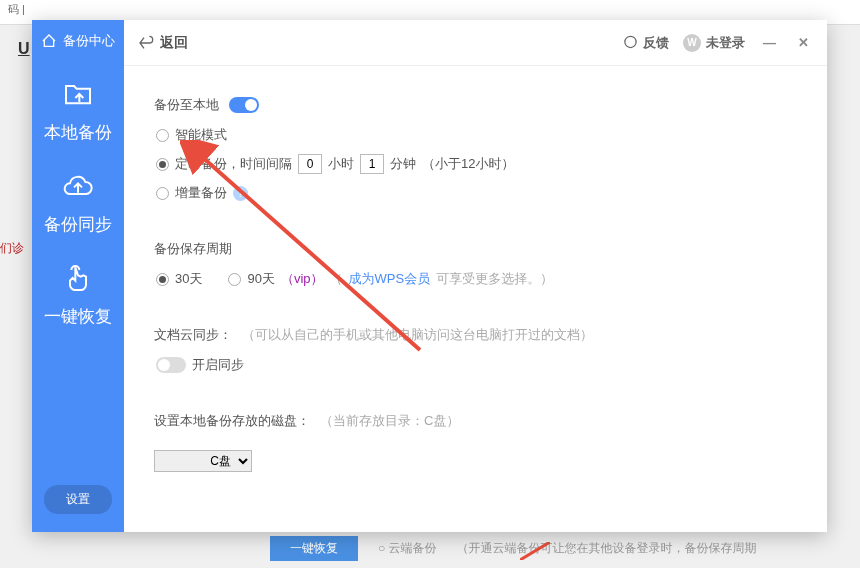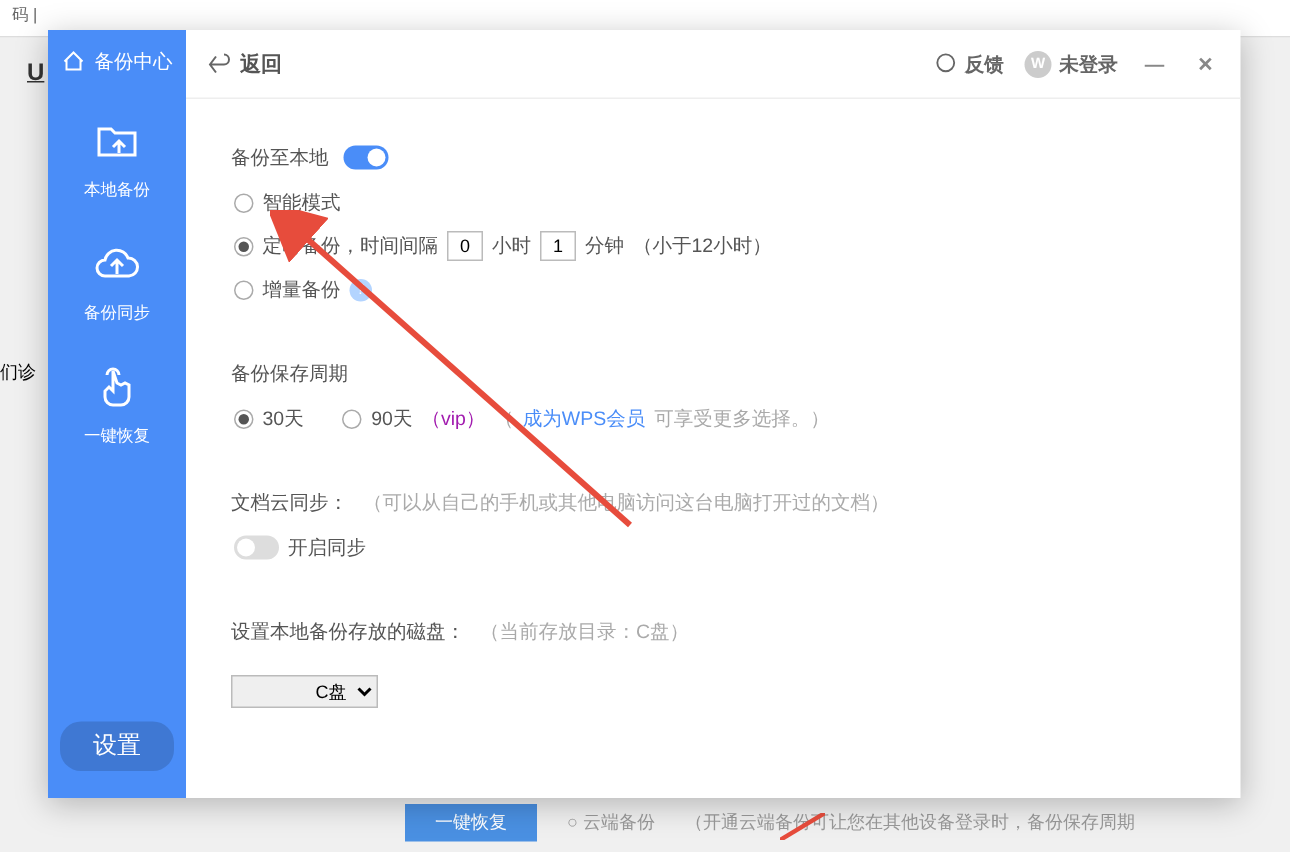--- a/index.html
+++ b/index.html
@@ -1,32 +1,32 @@
 <!DOCTYPE html>
 <html><head>
 <meta charset="utf-8">
 <style>
 * { margin: 0; padding: 0; box-sizing: border-box; font-family: "Microsoft YaHei", sans-serif; }
 body { background: #f0f0f0; width: 860px; height: 568px; position: relative; overflow: hidden; }
 
 .bg-hint { position: absolute; top: 0; left: 0; right: 0; height: 25px; background: #fff; border-bottom: 1px solid #ddd; font-size: 11px; color: #666; padding: 2px 8px; }
 .bg-u { position: absolute; top: 40px; left: 18px; font-size: 16px; font-weight: bold; text-decoration: underline; color: #333; }
-.bg-text { position: absolute; top: 240px; left: 0; font-size: 12px; color: #000000; }
+.bg-text { position: absolute; top: 240px; left: 0; font-size: 12px; color: #b91c1c; }
 .bg-bottom { position: absolute; bottom: 8px; left: 270px; right: 0; height: 24px; display: flex; align-items: center; gap: 20px; font-size: 12px; color: #999; }
 .bg-restore-btn { background: #4a90e2; color: #fff; padding: 4px 20px; font-size: 12px; }
 .bg-bottom-strike { position: absolute; bottom: 8px; left: 520px; width: 30px; height: 18px; }
 
 .dialog { position: absolute; top: 20px; left: 32px; width: 795px; height: 512px; background: #fff; box-shadow: 0 4px 20px rgba(0,0,0,0.25); display: flex; }
 
 .sidebar { width: 92px; background: #4a8df8; display: flex; flex-direction: column; align-items: center; color: #fff; }
 .sidebar-title { display: flex; align-items: center; gap: 6px; padding: 12px 0; font-size: 13px; }
-.sidebar-item { display: flex; flex-direction: column; align-items: center; gap: 6px; padding: 16px 0 10px; font-size: 11px; cursor: pointer; width: 100%; }
+.sidebar-item { display: flex; flex-direction: column; align-items: center; gap: 6px; padding: 16px 0 10px; font-size: 17px; cursor: pointer; width: 100%; }
 .sidebar-icon svg { width: 32px; height: 32px; }
 .sidebar-spacer { flex: 1; }
-.settings-btn { background: rgba(0,0,0,0.15); color: #fff; border: none; border-radius: 14px; padding: 6px 22px; font-size: 16px; margin-bottom: 18px; cursor: pointer; }
+.settings-btn { background: rgba(0,0,0,0.15); color: #fff; border: none; border-radius: 14px; padding: 6px 22px; font-size: 12px; margin-bottom: 18px; cursor: pointer; }
 
 .main { flex: 1; display: flex; flex-direction: column; }
 .topbar { height: 46px; display: flex; align-items: center; padding: 0 14px; border-bottom: 1px solid #eee; font-weight: bold; }
 .back-btn { display: flex; align-items: center; gap: 6px; font-size: 14px; color: #555; cursor: pointer; }
 .topbar-spacer { flex: 1; }
 .topbar-r { display: flex; align-items: center; gap: 14px; font-size: 13px; color: #666; }
 .feedback, .login-area { display: flex; align-items: center; gap: 5px; cursor: pointer; }
 .avatar { width: 18px; height: 18px; border-radius: 50%; background: #ccc; color: #fff; font-size: 10px; display: flex; align-items: center; justify-content: center; }
 .win-btn { cursor: pointer; padding: 0 4px; color: #888; }
 

